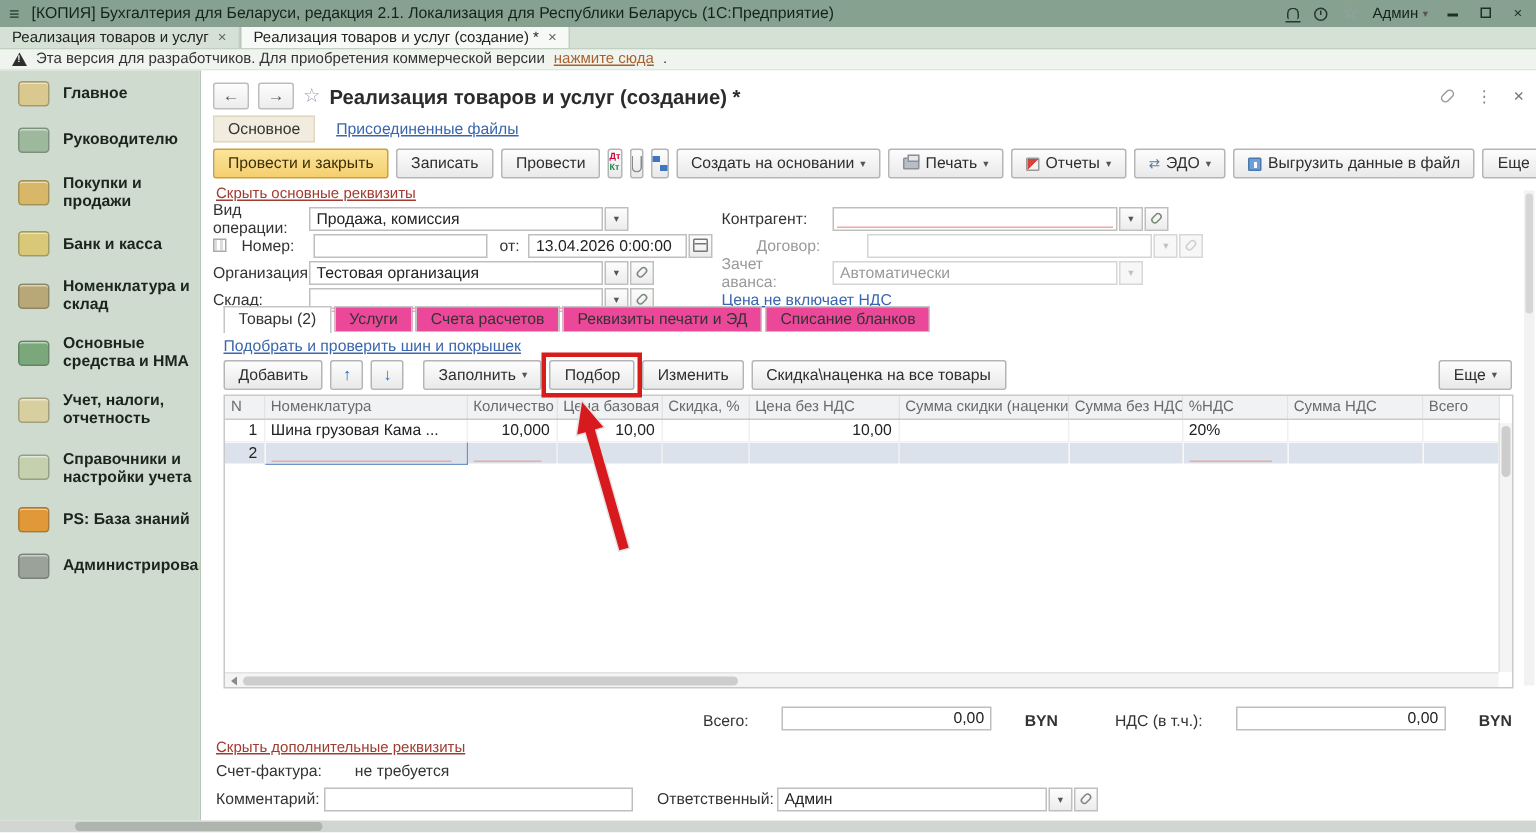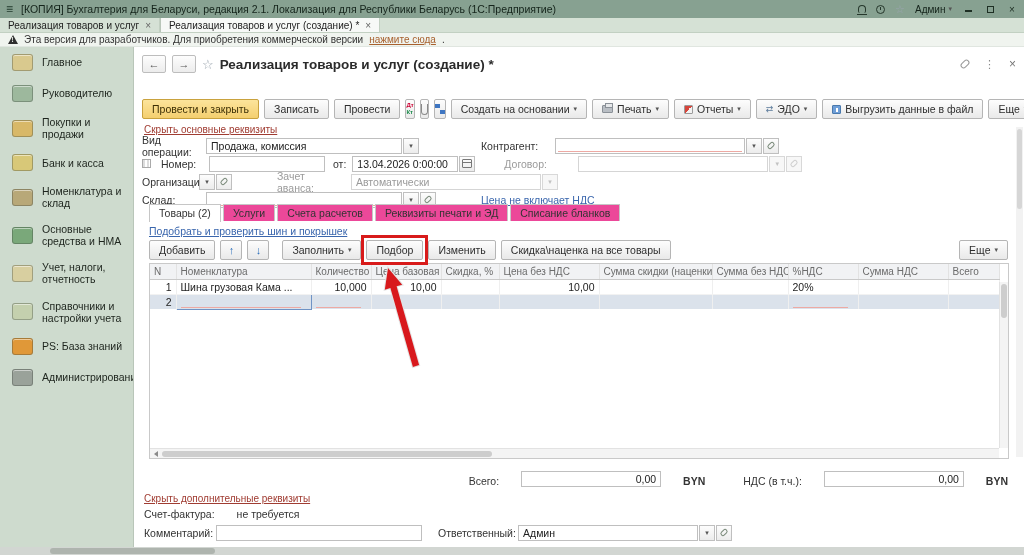--- a/index.html
+++ b/index.html
@@ -35,21 +35,21 @@
   
   .warnbar { position:absolute; left:0; top:33px; width:1024px; height:14px; background:#f0f4ef; display:flex; align-items:center; gap:6px; padding:0 8px; font-size:10px; color:#333; border-bottom:1px solid #e0e6e0; }
   .warn-tri { width:0; height:0; border-left:5px solid transparent; border-right:5px solid transparent; border-bottom:9px solid #2e2e2e; position:relative; }
   .warn-tri::after { content:"!"; position:absolute; left:-1.5px; top:1px; color:#f0f4ef; font-size:6.5px; font-weight:bold; }
   .warnbar a { color:#a8612f; text-decoration:underline; cursor:pointer; }
 
   
   .sidebar { position:absolute; left:0; top:47px; width:133px; height:500px; background:#cedbce; overflow:hidden; }
   .sb-item { display:flex; align-items:center; gap:9px; padding:7px 4px 7px 12px; cursor:pointer; }
   .chip { width:21px; height:17px; border-radius:3px; border:1px solid rgba(60,70,60,.35); flex:0 0 auto; box-shadow:inset 0 1px 0 rgba(255,255,255,.5); }
-  .sb-label { font-size:10.5px; color:#1d241d; line-height:1.15; width:88px; }
+  .sb-label { font-size:10.5px; color:#1d241d; line-height:1.15; width:88px;font-weight:bold; }
 
   
   .main { position:absolute; left:133px; top:47px; width:891px; height:500px; background:#fff; border-left:1px solid #b9c6b9; }
 
   .doc-header { position:absolute; left:8px; top:6px; right:8px; height:22px; display:flex; align-items:center; gap:6px; }
   .navbtn { width:24px; height:18px; border:1px solid #bdbdbd; border-radius:2px; background:linear-gradient(#fdfdfd,#ececec); font-size:11px; color:#555; display:flex; align-items:center; justify-content:center; cursor:pointer; }
   .fav-star { color:#9aa4ae; font-size:13px; cursor:pointer; }
   .doc-title { font-size:13.5px; font-weight:bold; color:#2b2b2b; white-space:nowrap; }
   .dh-right { margin-left:auto; display:flex; align-items:center; gap:14px; color:#8a8a8a; }
   .linkicon { width:10px; height:6px; border:1.3px solid #9a9a9a; border-radius:4px; transform:rotate(-45deg); cursor:pointer; }
@@ -227,20 +227,24 @@
     <span class="navbtn">→</span>
     <span class="fav-star">☆</span>
     <span class="doc-title">Реализация товаров и услуг (создание) *</span>
     <span class="dh-right">
       <span class="linkicon"></span>
       <span class="kebab">⋮</span>
       <span class="doc-close">×</span>
     </span>
   </div>
 
+  <div class="nav-tabs">
+    <span class="ct-active">Основное</span>
+    <span class="link-blue">Присоединенные файлы</span>
+  </div>
 
   <div class="toolbar">
     <button class="btn warn">Провести и закрыть</button>
     <button class="btn">Записать</button>
     <button class="btn">Провести</button>
     <span class="ibtn">
         <span class="dtkt"><span class="dt">Дт</span><br><span class="kt">Кт</span></span>
       </span>
     <span class="ibtn">
         <span class="clip"></span>
@@ -308,20 +312,21 @@
     <span class="lbl dis" style="margin-left:29px; width:58px;">Договор:</span>
     <span class="field dis" style="width:190px; margin-left:16px;"></span>
     <span class="sq dis">▾</span>
     <span class="sq dis">
         <span class="goicon"></span>
       </span>
   </div>
 
   <div class="frow" style="top:126px;">
     <span class="lbl" style="width:56px">Организация:</span>
+    <span class="field" style="width:196px; margin-left:8px;">Тестовая организация</span>
     <span class="sq">▾</span>
     <span class="sq">
         <span class="goicon"></span>
       </span>
     <span class="lbl dis" style="margin-left:45px; width:66px;">Зачет аванса:</span>
     <span class="field dis" style="width:190px; margin-left:8px; color:#9a9a9a">Автоматически</span>
     <span class="sq dis">▾</span>
   </div>
 
   <div class="frow" style="top:144px;">

